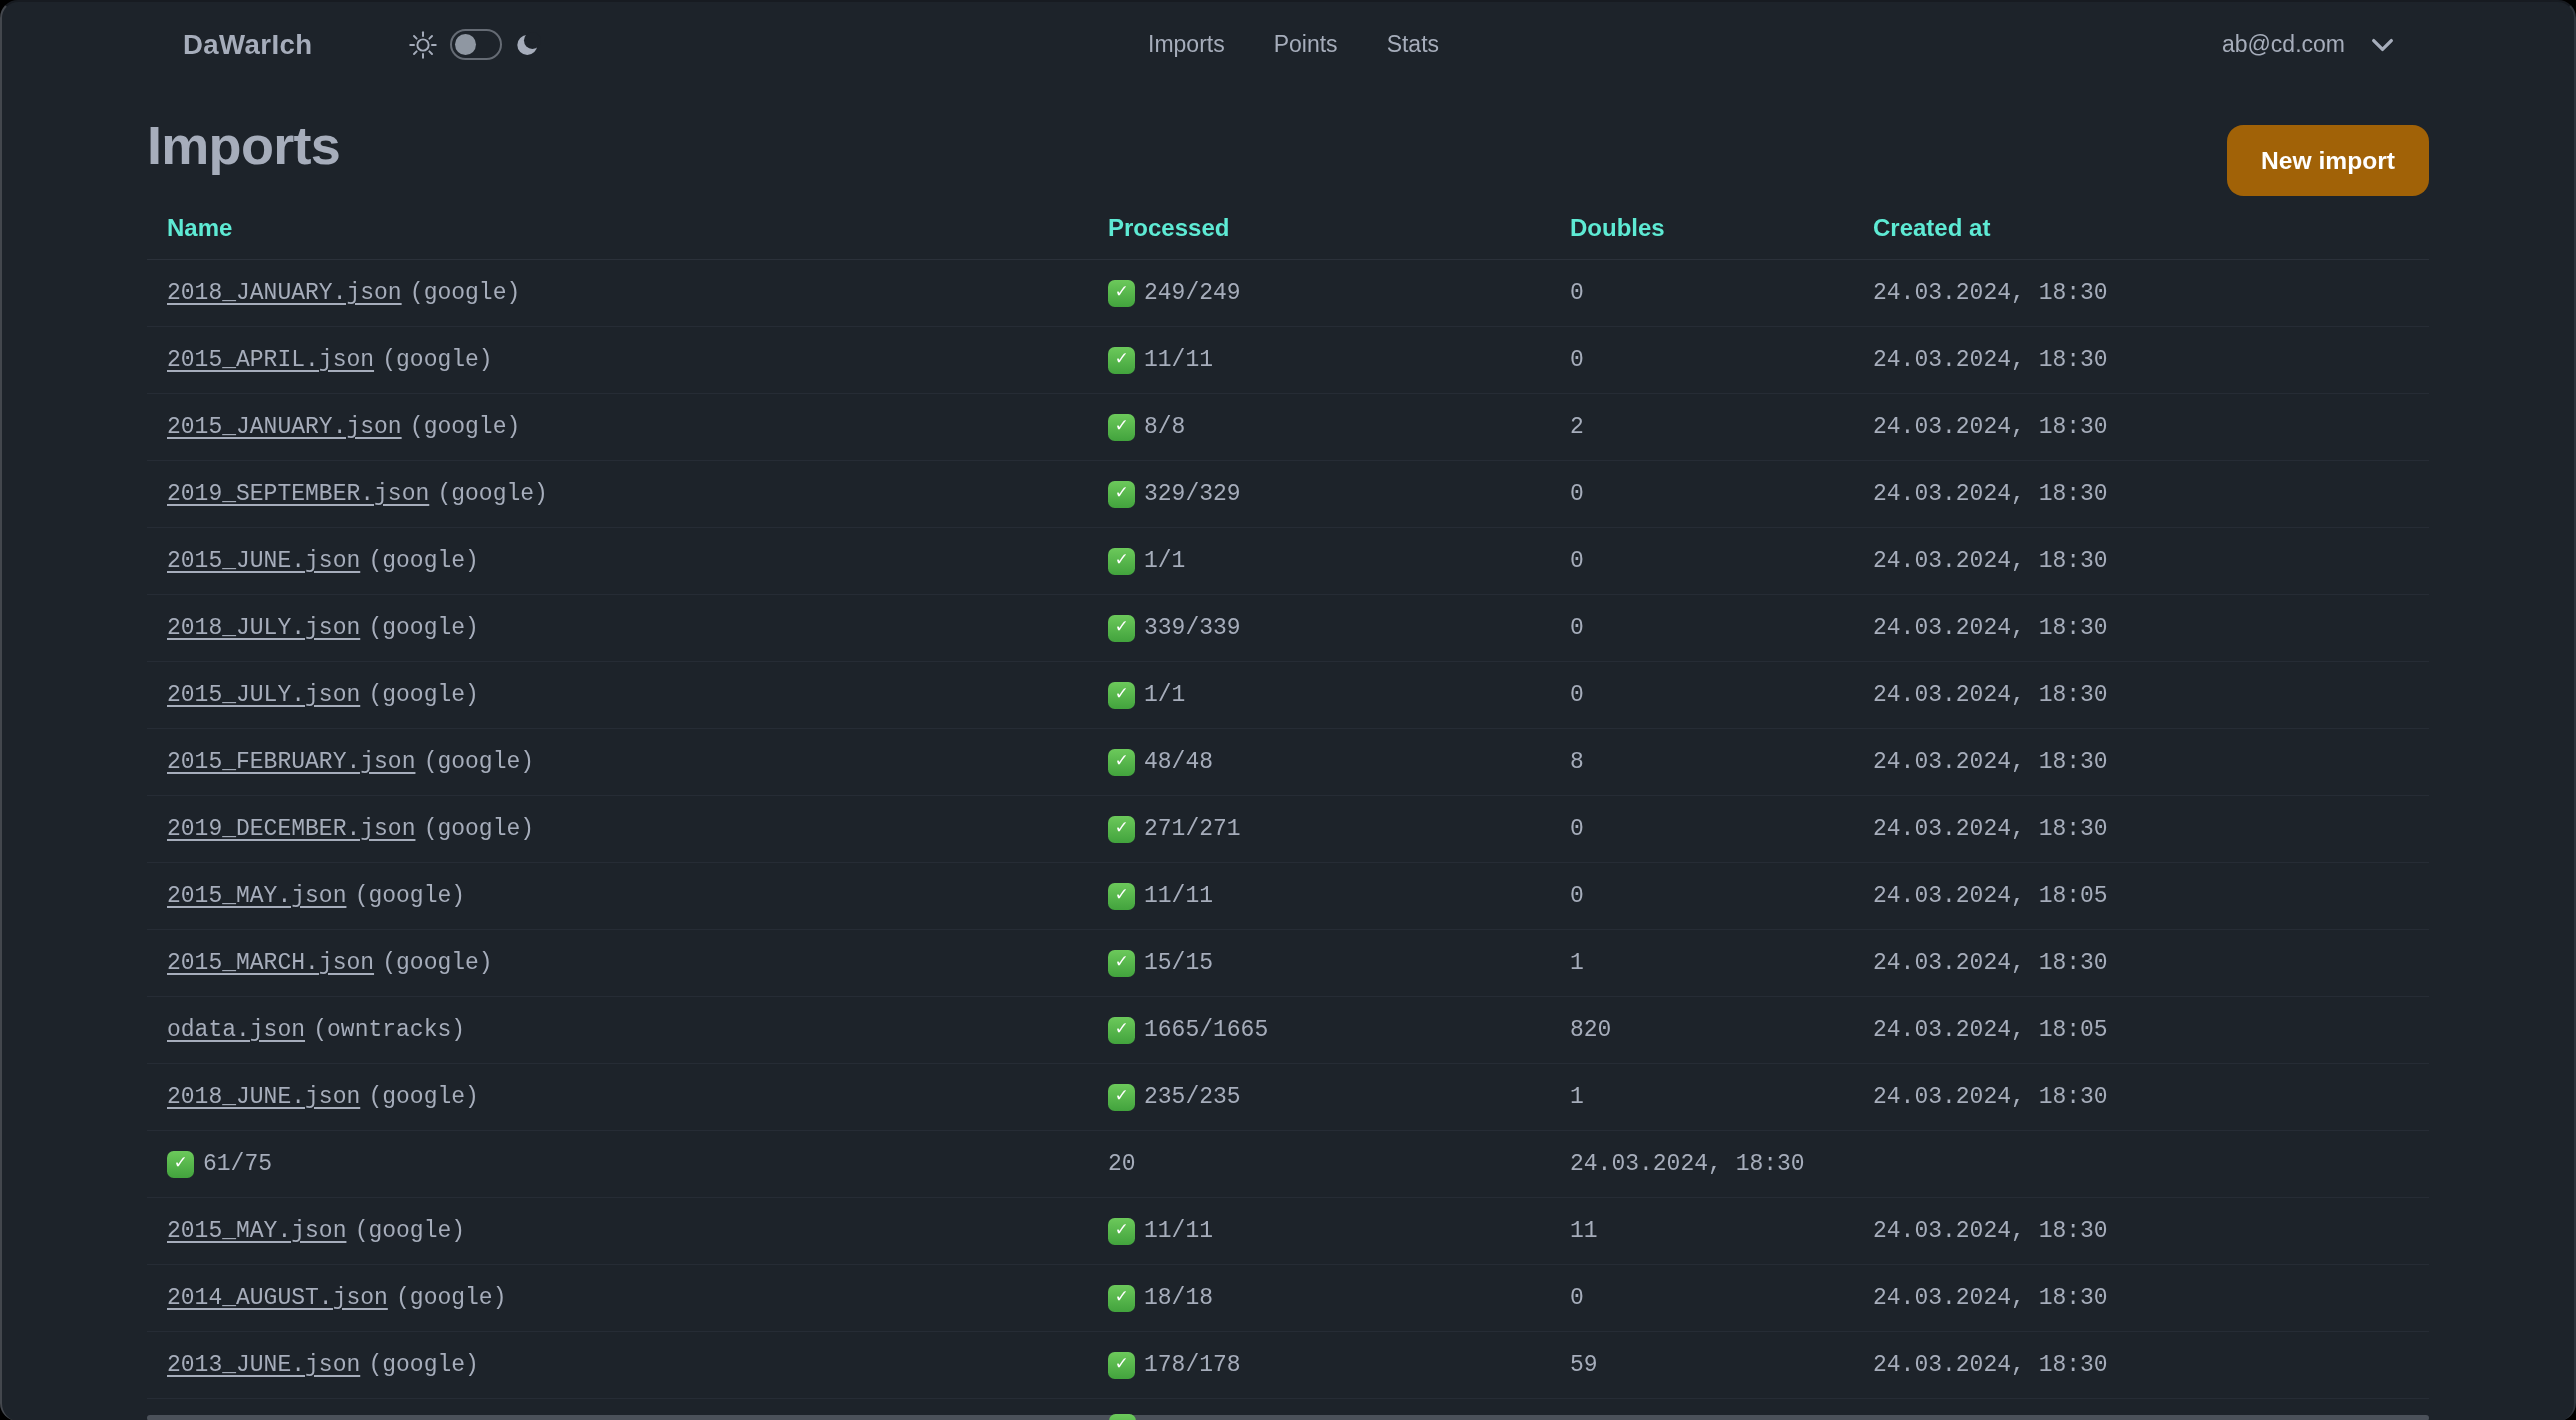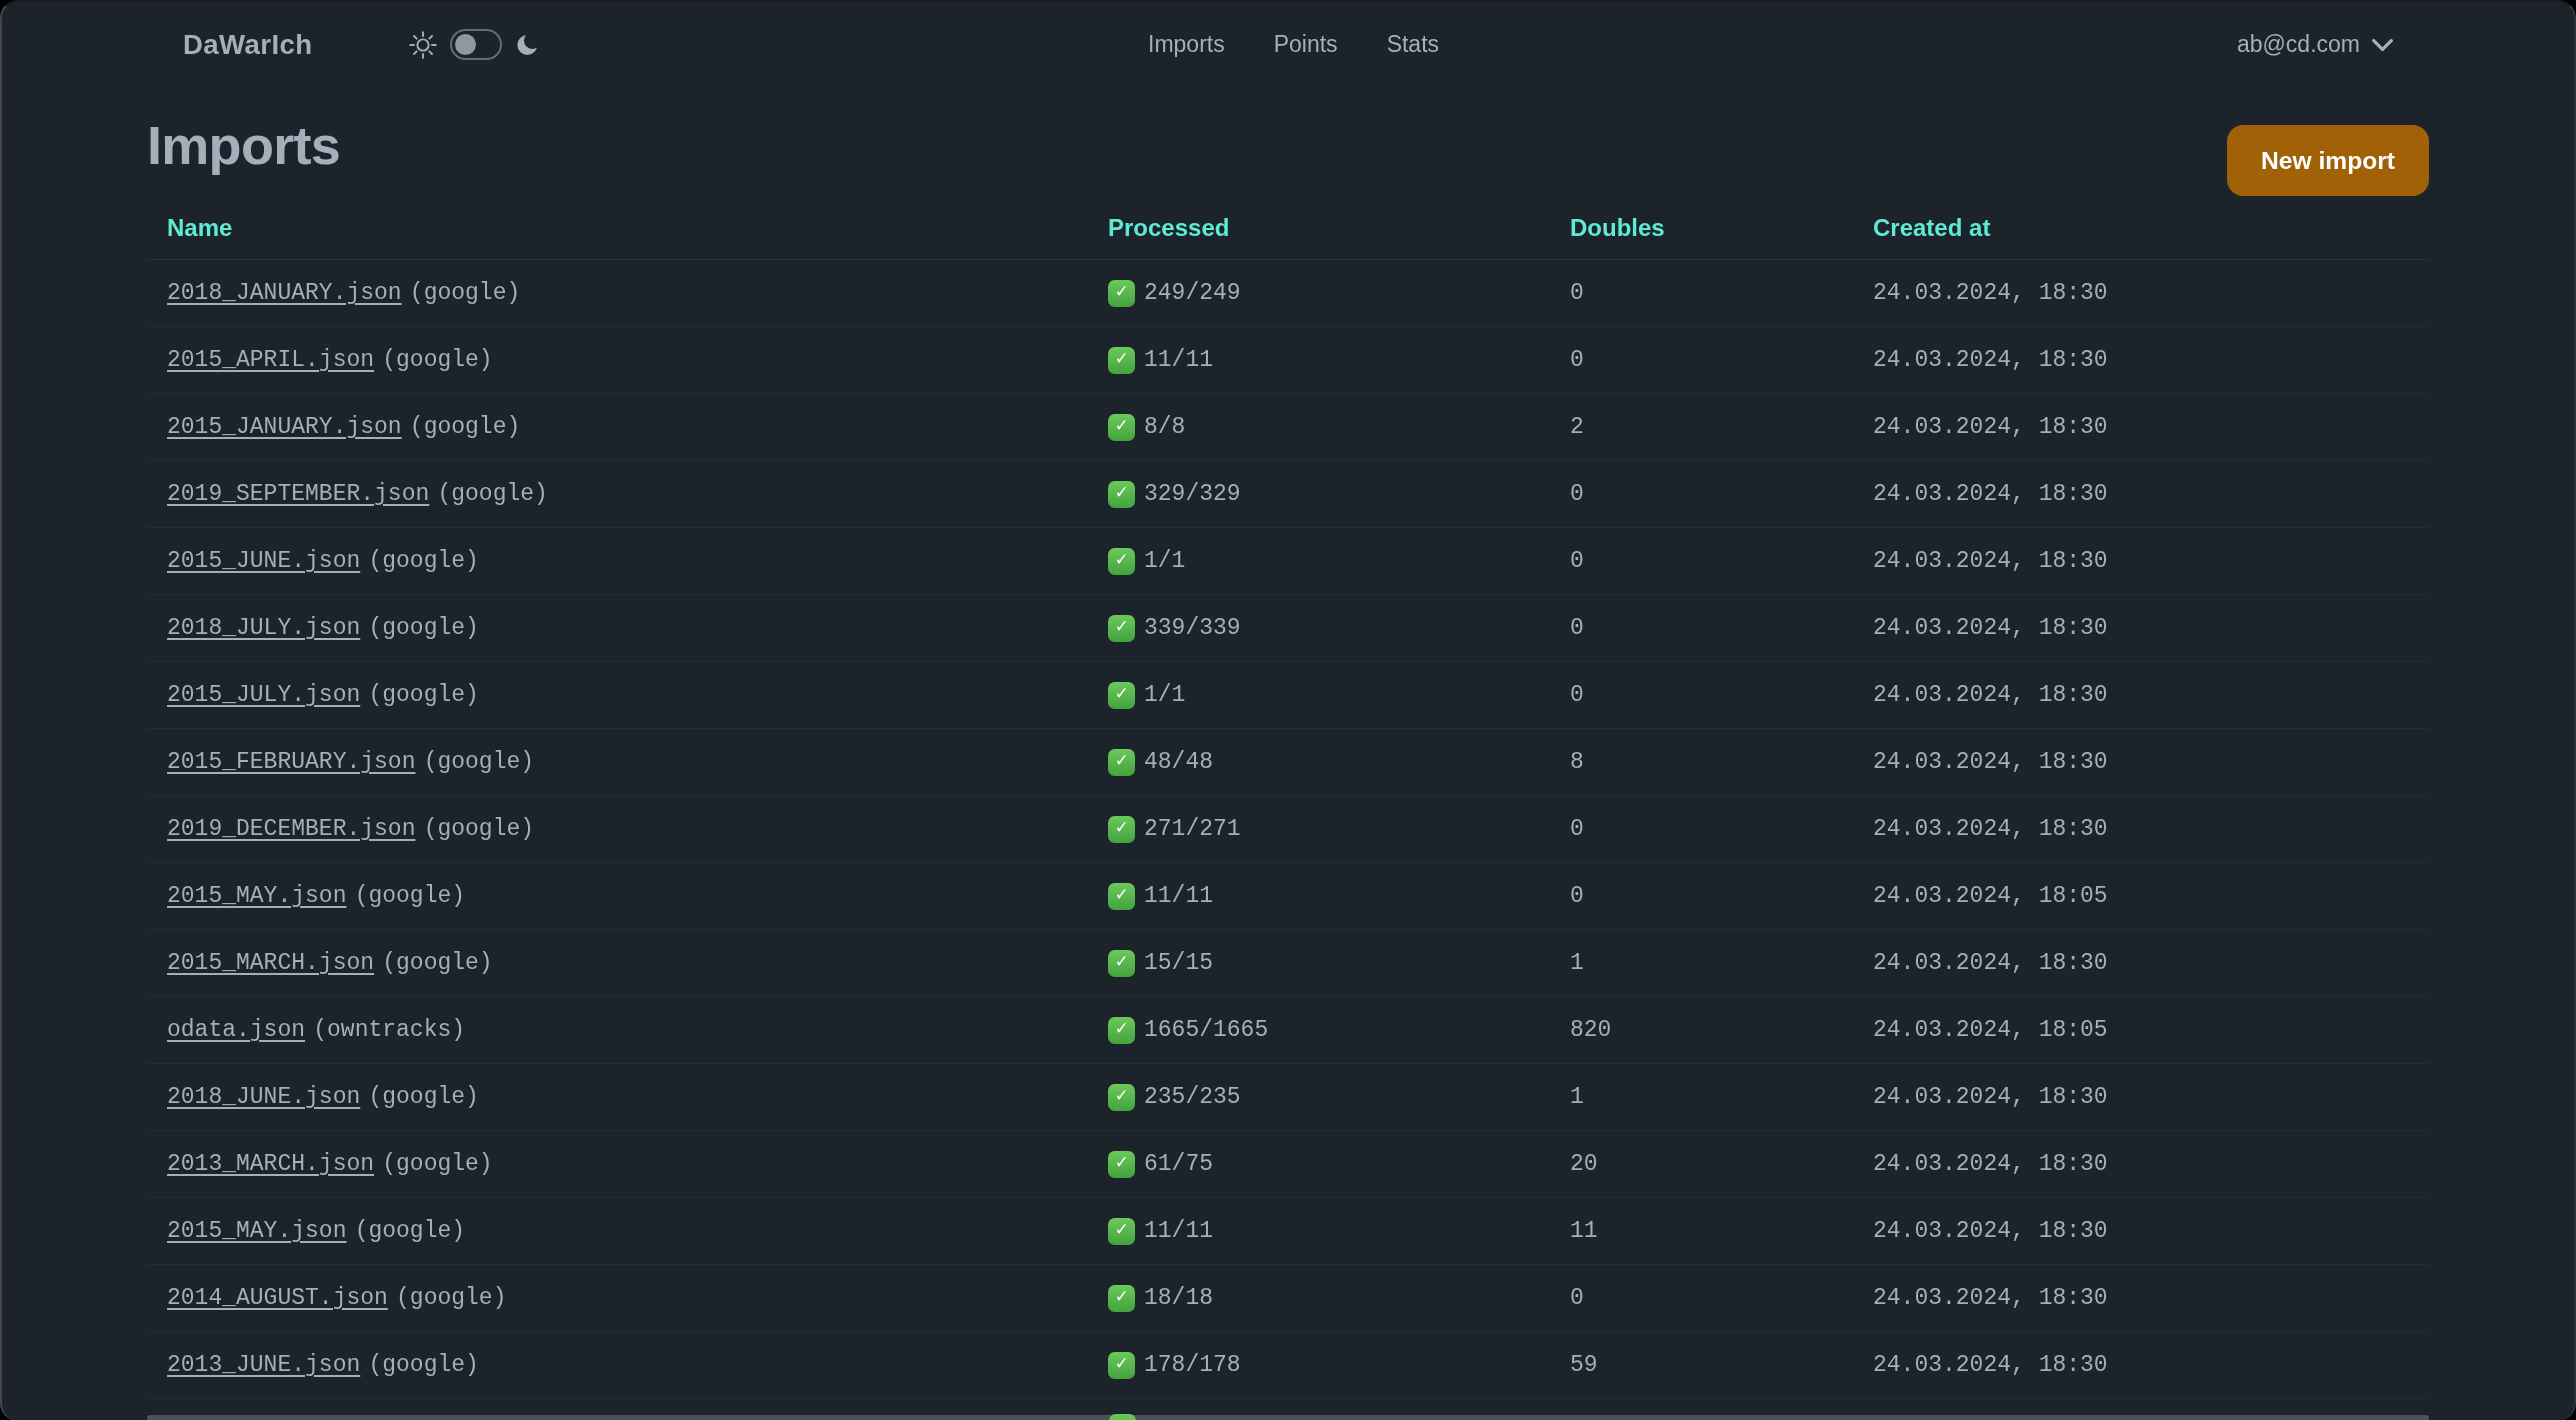--- a/index.html
+++ b/index.html
@@ -14,21 +14,21 @@
 
   
   .app-header { position:relative; height:85px; }
   .logo { position:absolute; left:181px; top:0; height:85px; display:flex; align-items:center;
           font-size:27.6px; font-weight:700; letter-spacing:0.4px; color:#a6adbb; cursor:pointer; }
   .theme-group { position:absolute; left:406px; top:0; height:85px; display:flex; align-items:center; gap:12px; }
   .toggle { width:52px; height:31px; border:2.2px solid #656b74; border-radius:15.7px; position:relative; cursor:pointer; }
   .toggle .knob { position:absolute; left:3px; top:3px; width:21px; height:21px; border-radius:50%; background:#8f97a2; }
   .main-nav { position:absolute; left:1146px; top:0; height:85px; display:flex; align-items:center; gap:49px; }
   .main-nav a { font-size:23px; color:#a6adbb; text-decoration:none; cursor:pointer; }
-  .user-menu { position:absolute; right:179px; top:0; height:85px; display:flex; align-items:center; gap:10px; cursor:pointer; }
+  .user-menu { position:absolute; right:179px; top:0; height:85px; display:flex; align-items:center; gap:25px; cursor:pointer; }
   .user-menu span { font-size:23px; }
 
   
   .page-head { position:relative; margin:27px 0 0 0; height:83px; }
   .page-title { position:absolute; left:145px; top:0; font-size:54px; font-weight:700; color:#a6adbb; letter-spacing:-0.7px; }
   .new-import-btn {
     position:absolute; right:145px; top:11.2px; height:71px; padding:0 34px;
     background:#a16207; color:#fff; border:none; border-radius:16.4px;
     font-family:inherit; font-size:24.6px; font-weight:700; cursor:pointer;
   }
@@ -270,23 +270,20 @@
           </div>
           <div class="cell cell-processed">
             <span class="check-badge">✓</span>
             <span>235/235</span>
           </div>
           <div class="cell">1</div>
           <div class="cell">24.03.2024, 18:30</div>
         </div>
 
         <div class="grid-row trow">
-          <div class="cell">
-            <a class="file-link">2013_MARCH.json</a><span class="src">(google)</span>
-          </div>
           <div class="cell cell-processed">
             <span class="check-badge">✓</span>
             <span>61/75</span>
           </div>
           <div class="cell">20</div>
           <div class="cell">24.03.2024, 18:30</div>
         </div>
 
         <div class="grid-row trow">
           <div class="cell">

